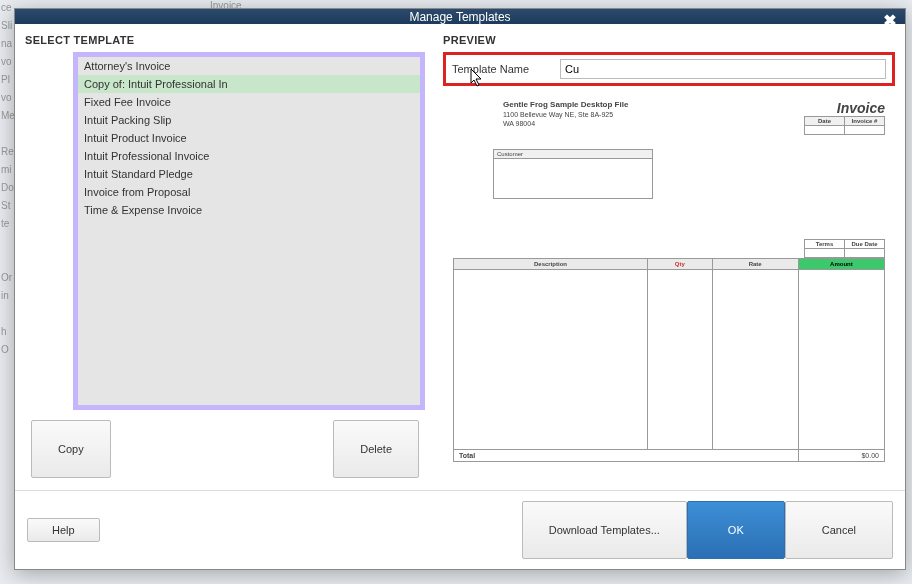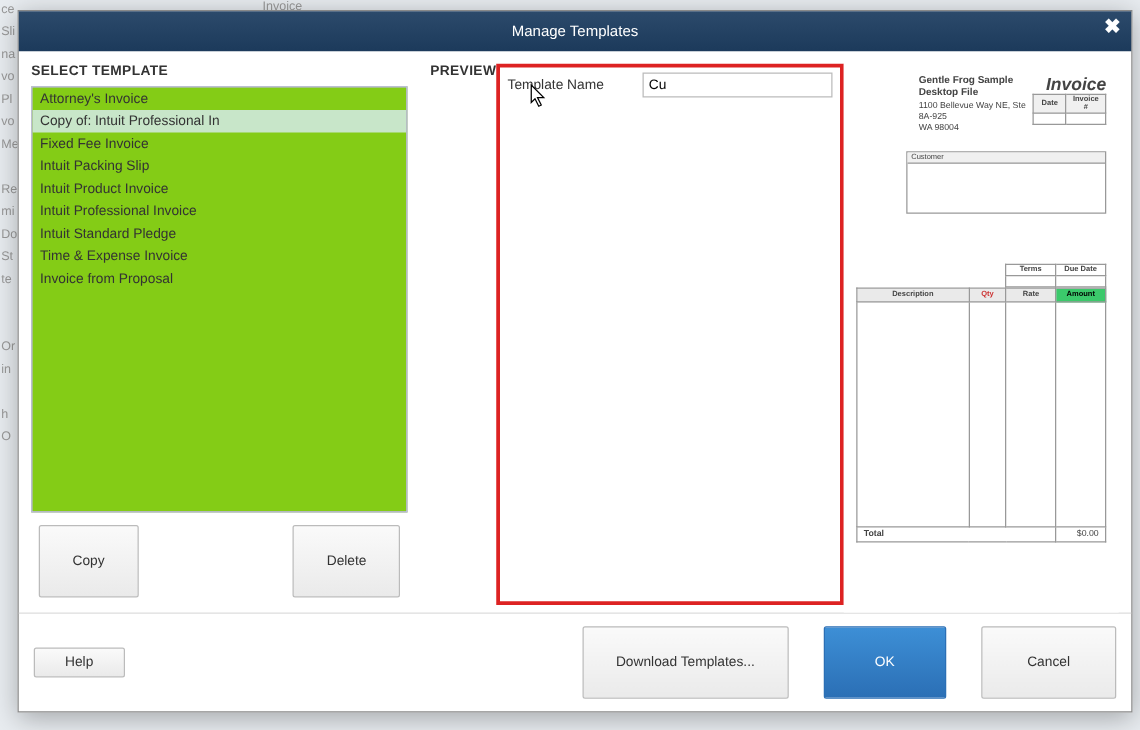--- a/index.html
+++ b/index.html
@@ -26,21 +26,21 @@
       bottom: 14px;
       background: #fff;
       border: 1px solid #888;
       box-shadow: 0 4px 20px rgba(0,0,0,0.3);
       display: flex;
       flex-direction: column;
     }
     .titlebar {
       background: linear-gradient(#2c4a6b, #1c3a5b);
       color: #fff;
-      height: 32px;
+      height: 15px;
       display: flex;
       align-items: center;
       justify-content: center;
       position: relative;
       font-size: 12px;
     }
     .close-btn {
       position: absolute;
       right: 6px;
       top: 2px;
@@ -64,23 +64,24 @@
     }
     .section-header {
       font-weight: bold;
       font-size: 11px;
       color: #333;
       margin-bottom: 6px;
       letter-spacing: 0.3px;
     }
     .template-list {
       flex: 1;
-      border: 1px solid #c4b5fd;
-      background: #84cc16;
+      border: 5px solid #c4b5fd;
+      background: #e5e5e5;
       overflow-y: auto;
+      margin-left: 48px;
     }
     .template-item {
       padding: 3px 6px;
       font-size: 11px;
       color: #333;
       cursor: pointer;
     }
     .template-item.selected {
       background: #c8e6c9;
     }
@@ -94,20 +95,21 @@
       border: 1px solid #bbb;
       padding: 22px 26px;
       font-size: 11px;
       cursor: pointer;
       border-radius: 2px;
       color: #333;
     }
     .right-panel {
       flex: 1;
       display: flex;
+      flex-direction: column;
     }
     .name-row-wrap {
       border: 3px solid #d22;
       padding: 4px 6px;
       margin-bottom: 6px;
       position: relative;
     }
     .name-row {
       display: flex;
       align-items: center;
@@ -223,21 +225,21 @@
     .total-row .label { font-weight: bold; text-align: left; }
     .total-row .val { text-align: right; }
     .footer-bar {
       border-top: 1px solid #ddd;
       padding: 10px 12px;
       display: flex;
       justify-content: space-between;
       align-items: center;
     }
     .footer-left { }
-    .footer-right { display: flex; gap: 28px; }
+    .footer-right { display: flex; gap: 0; }
     .btn-primary {
       background: linear-gradient(#3d8fd6, #2b6fb5);
       color: #fff;
       border: 1px solid #2b6fb5;
       padding: 5px 40px;
       font-size: 11px;
       cursor: pointer;
       border-radius: 2px;
     }
   </style>
@@ -281,22 +283,22 @@
     <div class="left-panel">
       <div class="section-header">SELECT TEMPLATE</div>
       <div class="template-list" id="template-list">
           <div class="template-item">Attorney's Invoice</div>
           <div class="template-item selected">Copy of: Intuit Professional In</div>
           <div class="template-item">Fixed Fee Invoice</div>
           <div class="template-item">Intuit Packing Slip</div>
           <div class="template-item">Intuit Product Invoice</div>
           <div class="template-item">Intuit Professional Invoice</div>
           <div class="template-item">Intuit Standard Pledge</div>
+          <div class="template-item">Invoice from Proposal</div>
           <div class="template-item">Time &amp; Expense Invoice</div>
-          <div class="template-item">Invoice from Proposal</div>
         </div>
       <div class="list-btn-row">
         <button class="btn">Copy</button>
         <button class="btn">Delete</button>
       </div>
     </div>
 
     <div class="right-panel">
       <div class="section-header">PREVIEW</div>
 

